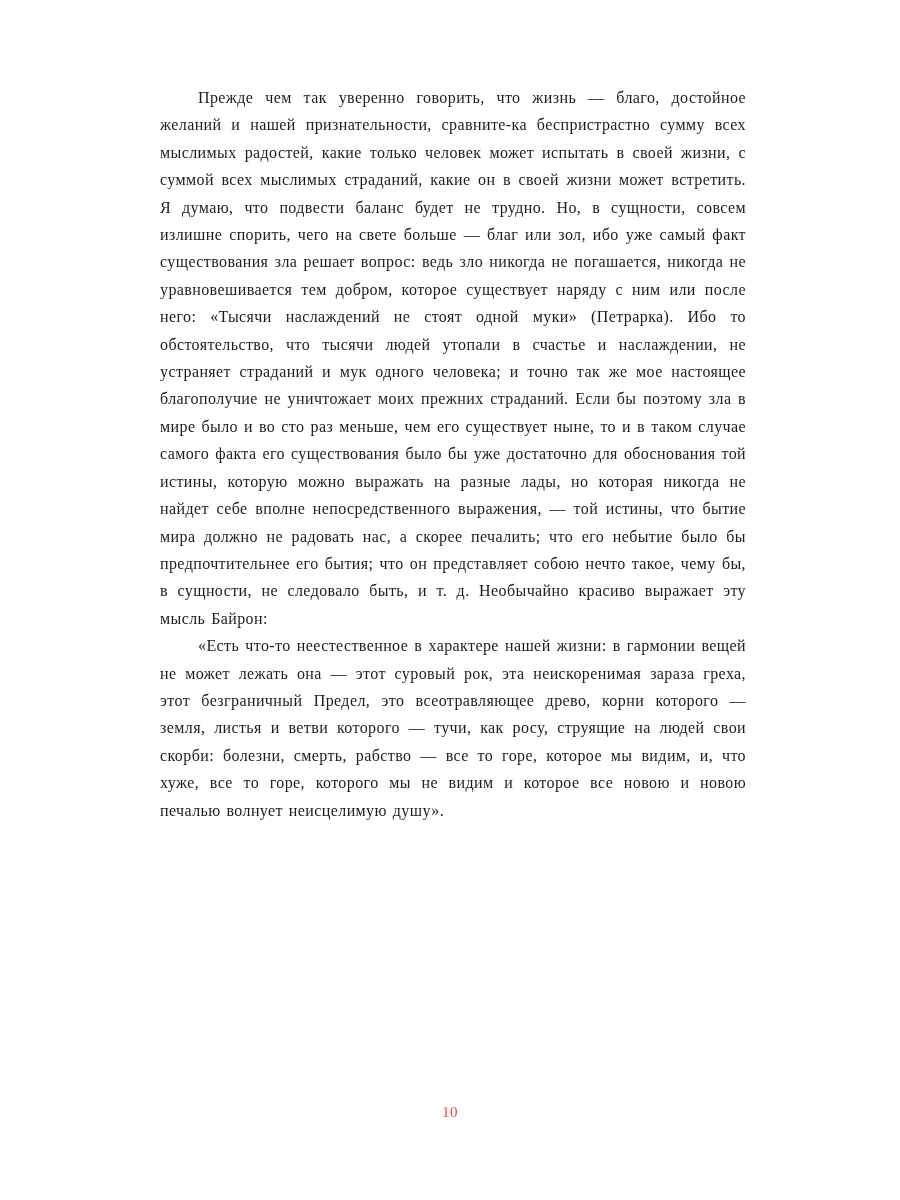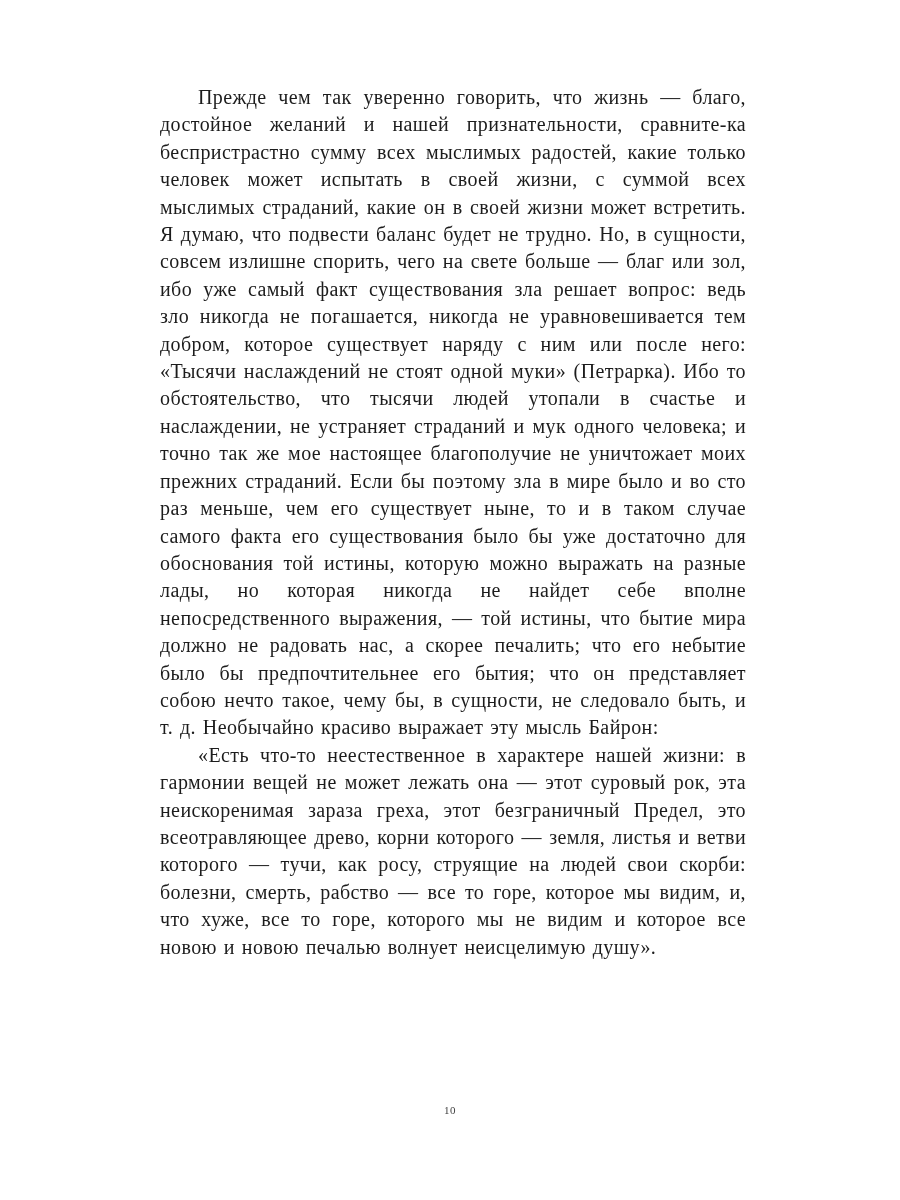--- a/index.html
+++ b/index.html
@@ -15,40 +15,40 @@
       font-family: "Liberation Serif", "DejaVu Serif", serif;
       color: #1c1c1c;
       overflow: hidden;
     }
     .text-block {
       position: absolute;
       left: 160px;
       top: 84px;
       width: 586px;
       text-align: justify;
-      font-size: 20px;
+      font-size: 16px;
       line-height: 27.4px;
       letter-spacing: 0.4px;
       word-spacing: 1.5px;
     }
     .text-block p {
       margin: 0;
       padding: 0;
       text-indent: 38px;
       hyphens: auto;
     }
     .page-number {
       position: absolute;
       left: 0;
       top: 1104px;
       width: 100%;
       text-align: center;
-      font-size: 11px;
+      font-size: 15px;
       letter-spacing: 0.5px;
-      color: #404040;
+      color: #ef4444;
     }
   </style>
 </head>
 <body>
 
 <div class="book-page">
   <div class="text-block">
     <p>Прежде чем так уверенно говорить, что жизнь — благо, достойное желаний и нашей признательности, сравните-ка беспристрастно сумму всех мыслимых радостей, какие только человек может испытать в своей жизни, с суммой всех мыслимых страданий, какие он в своей жизни может встретить. Я думаю, что подвести баланс будет не трудно. Но, в сущности, совсем излишне спорить, чего на свете больше — благ или зол, ибо уже самый факт существования зла решает вопрос: ведь зло никогда не погашается, никогда не уравновешивается тем добром, которое существует наряду с ним или после него: «Тысячи наслаждений не стоят одной муки» (Петрарка). Ибо то обстоятельство, что тысячи людей утопали в счастье и наслаждении, не устраняет страданий и мук одного человека; и точно так же мое настоящее благополучие не уничтожает моих прежних страданий. Если бы поэтому зла в мире было и во сто раз меньше, чем его существует ныне, то и в таком случае самого факта его существования было бы уже достаточно для обоснования той истины, которую можно выражать на разные лады, но которая никогда не найдет себе вполне непосредственного выражения, — той истины, что бытие мира должно не радовать нас, а скорее печалить; что его небытие было бы предпочтительнее его бытия; что он представляет собою нечто такое, чему бы, в сущности, не следовало быть, и т. д. Необычайно красиво выражает эту мысль Байрон:</p>
     <p>«Есть что-то неестественное в характере нашей жизни: в гармонии вещей не может лежать она — этот суровый рок, эта неискоренимая зараза греха, этот безграничный Предел, это всеотравляющее древо, корни которого — земля, листья и ветви которого — тучи, как росу, струящие на людей свои скорби: болезни, смерть, рабство — все то горе, которое мы видим, и, что хуже, все то горе, которого мы не видим и которое все новою и новою печалью волнует неисцелимую душу».</p>
   </div>

